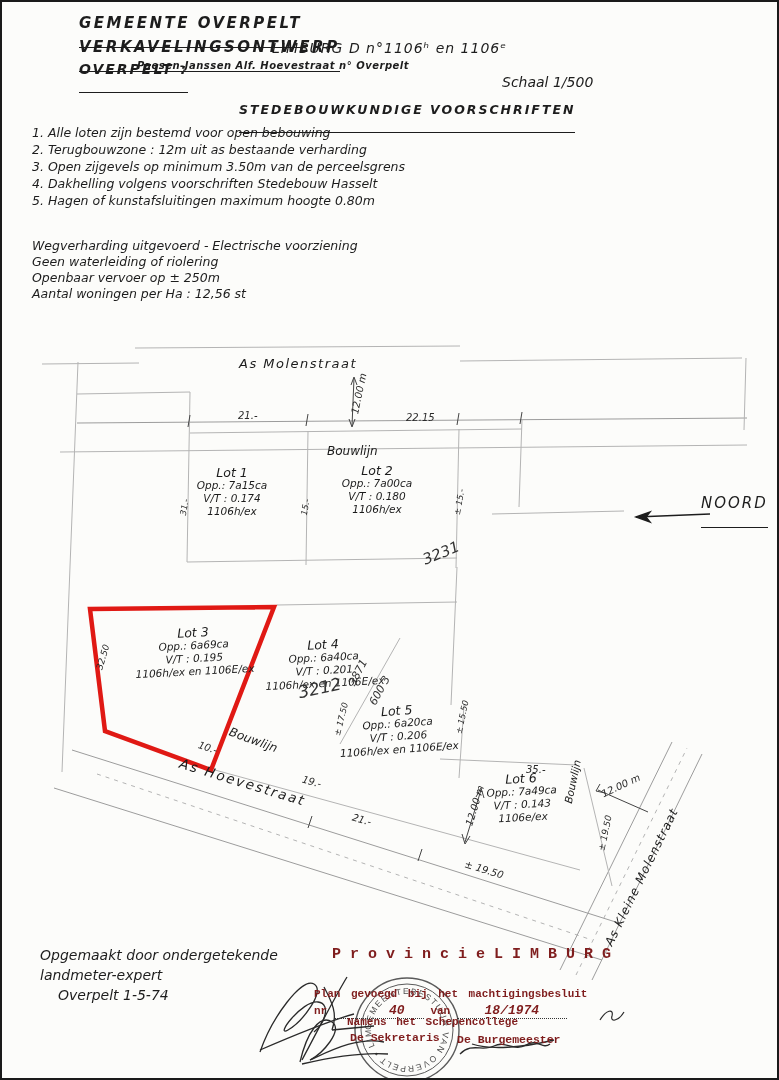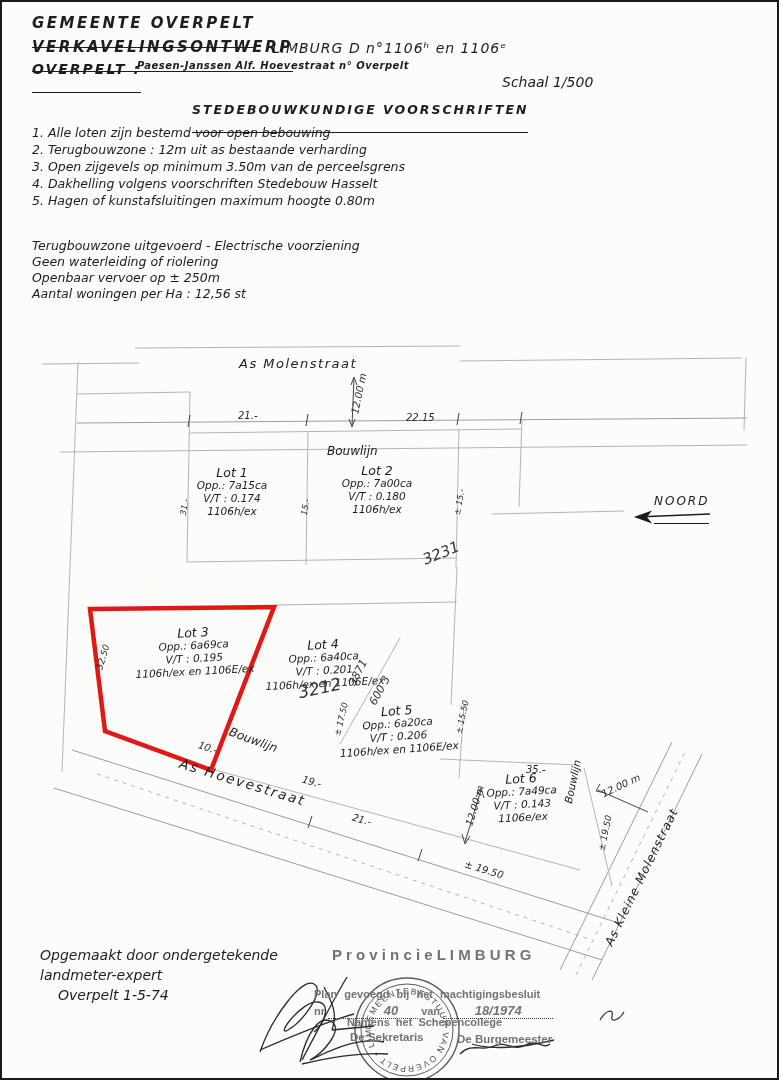--- a/index.html
+++ b/index.html
@@ -3,29 +3,29 @@
 <meta charset="utf-8">
 <style>
   html,body{margin:0;padding:0;background:#888;}
   #page{
     position:relative;width:779px;height:1080px;background:#fcfcfa;
     overflow:hidden;font-family:"DejaVu Sans",sans-serif;color:#1d1d1d;
     border:2px solid #1a1a1a;box-sizing:border-box;
   }
   .hw{font-style:italic;}
   .abs{position:absolute;white-space:nowrap;}
-  .u{border-bottom:1.6px solid #1d1d1d;padding-bottom:15px;}
+  .u{border-bottom:1.6px solid #1d1d1d;padding-bottom:15px;margin-left:47px;}
   .hdr{font-size:15px;font-weight:bold;letter-spacing:2.5px;}
   .list{font-size:12.5px;line-height:17px;}
   .lot{position:absolute;text-align:center;font-style:italic;font-size:10.5px;line-height:13px;color:#1b1b1b;}
   .lot .nm{font-size:12.5px;}
   .meas{position:absolute;font-style:italic;font-size:10px;color:#2a2a2a;white-space:nowrap;}
   .street{position:absolute;font-style:italic;color:#1b1b1b;white-space:nowrap;}
   .parcel{position:absolute;font-style:italic;color:#333;white-space:nowrap;}
-  .print{font-family:Liberation Sans, sans-serif;color:#737373;}
+  .print{font-family:Liberation Mono, monospace;color:#7f1d1d;}
   svg{position:absolute;left:0;top:0;}
 </style>
 </head>
 <body>
 
 <div id="page">
 
   <svg width="779" height="1080" viewBox="0 0 779 1080">
     <g stroke="#b4b4b4" stroke-width="1" fill="none">
       <path d="M133,346 L458,344"></path>
@@ -125,29 +125,29 @@
   <div class="abs hw u" style="left:190px;top:100px;font-size:12.5px;font-weight:bold;letter-spacing:2px;">STEDEBOUWKUNDIGE  VOORSCHRIFTEN</div>
   <div class="abs hw list" style="left:30px;top:122px;">
     <div>1.  Alle loten zijn bestemd voor open bebouwing</div>
     <div>2.  Terugbouwzone : 12m uit as bestaande verharding</div>
     <div>3.  Open zijgevels op minimum 3.50m van de perceelsgrens</div>
     <div>4.  Dakhelling volgens voorschriften Stedebouw Hasselt</div>
     <div>5.  Hagen of kunstafsluitingen maximum hoogte 0.80m</div>
   </div>
 
   <div class="abs hw" style="left:30px;top:236px;font-size:12.5px;line-height:16px;">
-    <div>Terugbouwzone uitgevoerd  -  Electrische voorziening</div>
+    <div>Wegverharding uitgevoerd  -  Electrische voorziening</div>
     <div>Geen waterleiding of riolering</div>
     <div>Openbaar vervoer op ± 250m</div>
     <div>Aantal woningen per Ha : 12,56 st</div>
   </div>
 
   <div class="street" style="left:237px;top:354px;font-size:13px;letter-spacing:1.5px;">As Molenstraat</div>
   <div class="street" style="left:325px;top:442px;font-size:12px;">Bouwlijn</div>
-  <div class="abs hw u" style="left:652px;top:492px;font-size:12px;letter-spacing:2px;">NOORD</div>
+  <div class="abs hw u" style="left:652px;top:492px;font-size:15px;letter-spacing:2px;">NOORD</div>
 
   <div class="lot" style="left:172px;top:464px;width:116px;">
     <div class="nm">Lot 1</div>
     <div>Opp.: 7a15ca</div>
     <div>V/T : 0.174</div>
     <div>1106h/ex</div>
   </div>
   <div class="lot" style="left:312px;top:462px;width:126px;">
     <div class="nm">Lot 2</div>
     <div>Opp.: 7a00ca</div>

